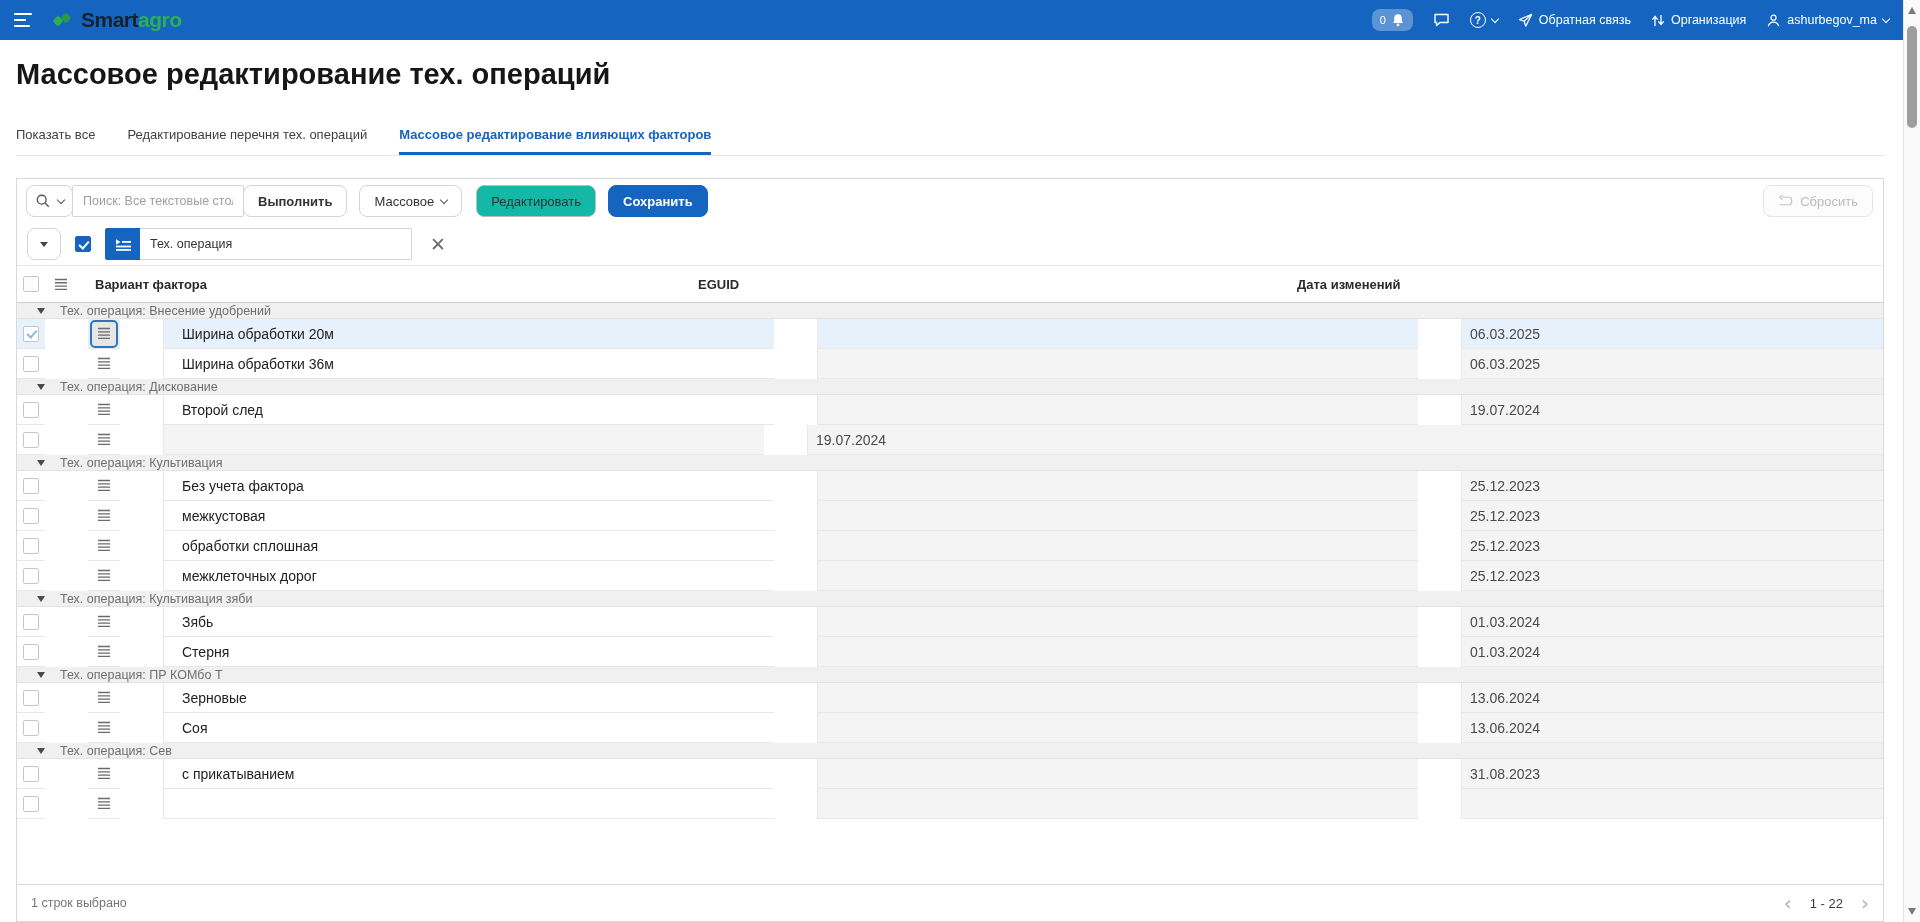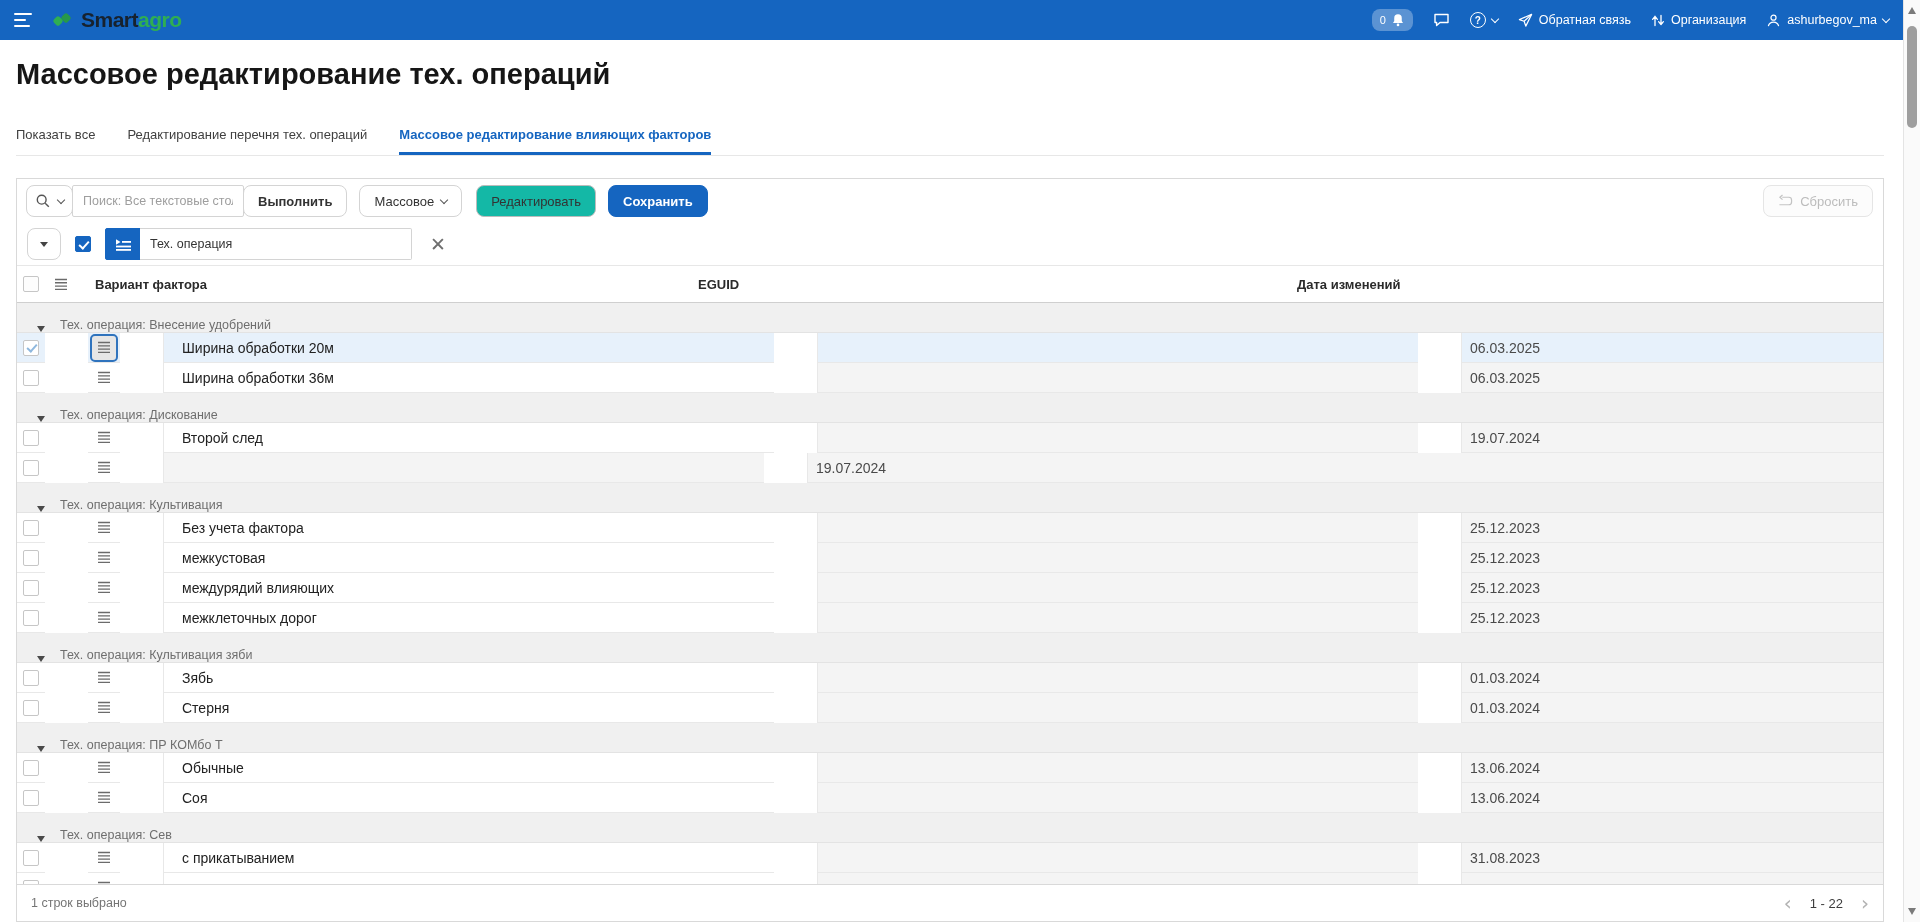--- a/index.html
+++ b/index.html
@@ -84,22 +84,22 @@
   
   .grid-header { height:38px; border-top:1px solid #e7e7e7; border-bottom:1px solid #cfcfcf;
     display:flex; align-items:center; font-size:13px; font-weight:700; color:#2b2b2b; flex:0 0 auto; }
   .c-check { width:28px; display:flex; align-items:center; justify-content:center; flex:0 0 auto; }
   .c-menu  { width:32px; display:flex; align-items:center; justify-content:center; flex:0 0 auto; }
   .c-name  { width:611px; padding-left:18px; flex:0 0 auto; display:flex; align-items:center; }
   .c-eguid { width:601px; padding-left:10px; flex:0 0 auto; display:flex; align-items:center; }
   .c-date  { flex:1 1 auto; padding-left:8px; display:flex; align-items:center; }
 
   .grid-body { flex:1 1 auto; overflow:hidden; }
-  .group-row { height:30px; background:#f0f0f0; border-bottom:1px solid #e3e3e3;
-    display:flex; align-items:flex-end; padding-left:20px; gap:15px; color:#6e6e6e; font-size:12.5px; cursor:pointer; }
+  .group-row { height:16px; background:#f0f0f0; border-bottom:1px solid #e3e3e3;
+    display:flex; align-items:center; padding-left:20px; gap:15px; color:#6e6e6e; font-size:12.5px; cursor:pointer; }
   .tri { width:0; height:0; border-left:4.5px solid transparent; border-right:4.5px solid transparent;
     border-top:6px solid #4a4a4a; flex:0 0 auto; }
   .gr-row { height:30px; display:flex; font-size:14px; color:#222;gap:43px; }
   .gr-row > div { border-bottom:1px solid #e8e8e8; }
   .gr-row .c-name, .gr-row .c-eguid, .gr-row .c-date { border-left:1px solid #e8e8e8; }
   .gr-row .c-eguid, .gr-row .c-date { background:#f4f4f4; color:#4a4a4a; }
   .gr-row.sel > div { background:#e7f1fb !important; }
   .menu-btn { width:24px; height:24px; display:flex; align-items:center; justify-content:center;
     border-radius:3px; cursor:pointer; }
   .gr-row.sel .menu-btn { background:#e6e6e6; outline:2px solid #2f73bd; }
@@ -366,21 +366,21 @@
         </div>
         <div class="c-menu">
           <span class="menu-btn">
             <svg width="14" height="13" viewBox="0 0 14 13">
               <g stroke="#6b6b6b" stroke-width="1.3">
                 <path d="M1 1.5h12M1 4.8h12M1 8.1h12M1 11.4h12"></path>
               </g>
             </svg>
           </span>
         </div>
-        <div class="c-name">междурядий влияющих</div>
+        <div class="c-name">обработки сплошная</div>
         <div class="c-eguid"></div>
         <div class="c-date">25.12.2023</div>
       </div>
       <div class="gr-row">
         <div class="c-check">
           <span class="cb"></span>
         </div>
         <div class="c-menu">
           <span class="menu-btn">
             <svg width="14" height="13" viewBox="0 0 14 13">
@@ -442,21 +442,21 @@
         </div>
         <div class="c-menu">
           <span class="menu-btn">
             <svg width="14" height="13" viewBox="0 0 14 13">
               <g stroke="#6b6b6b" stroke-width="1.3">
                 <path d="M1 1.5h12M1 4.8h12M1 8.1h12M1 11.4h12"></path>
               </g>
             </svg>
           </span>
         </div>
-        <div class="c-name">Обычные</div>
+        <div class="c-name">Зерновые</div>
         <div class="c-eguid"></div>
         <div class="c-date">13.06.2024</div>
       </div>
       <div class="gr-row">
         <div class="c-check">
           <span class="cb"></span>
         </div>
         <div class="c-menu">
           <span class="menu-btn">
             <svg width="14" height="13" viewBox="0 0 14 13">

